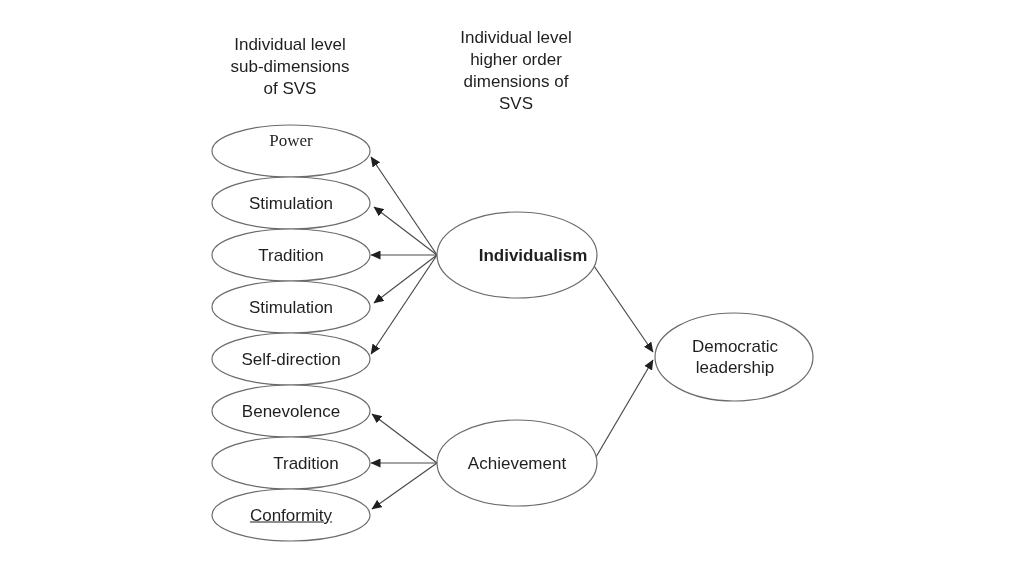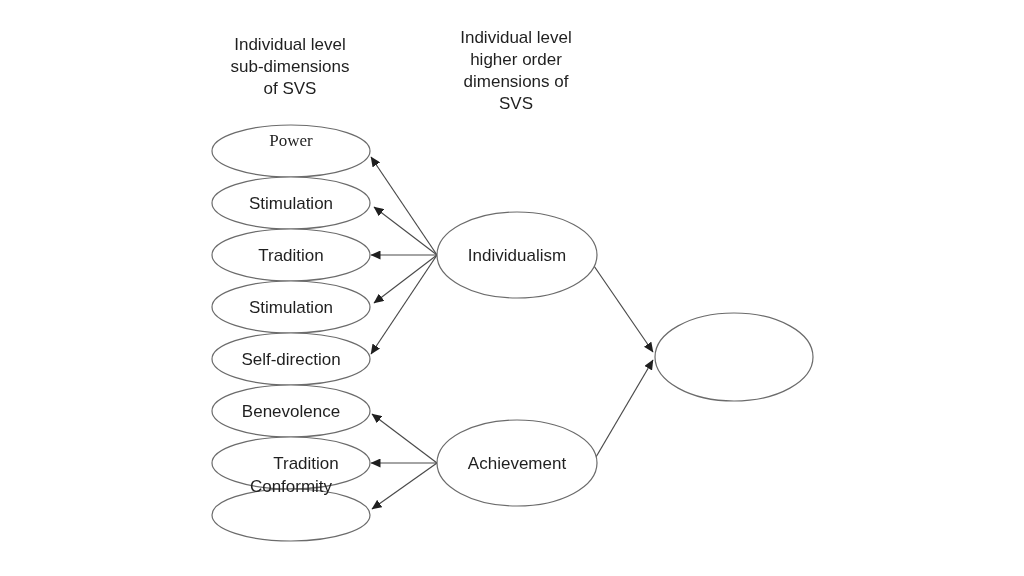--- a/index.html
+++ b/index.html
@@ -82,19 +82,21 @@
 dimensions of
 SVS</div>
 
   <div class="label" style="left:291px; top:140px;font-family:Liberation Serif, serif;">Power</div>
   <div class="label" style="left:291px; top:203px;">Stimulation</div>
   <div class="label" style="left:291px; top:255px;">Tradition</div>
   <div class="label" style="left:291px; top:307px;">Stimulation</div>
   <div class="label" style="left:291px; top:359px;">Self-direction</div>
   <div class="label" style="left:291px; top:411px;">Benevolence</div>
   <div class="label" style="left:306px; top:463px;">Tradition</div>
-  <div class="label" style="left:291px; top:486px;">Conformity</div>
+  <div class="label" style="left:291px; top:515px;text-decoration:underline;">Conformity</div>
 
-  <div class="label" style="left:517px; top:255px;">Individualism</div>
+  <div class="label" style="left:533px; top:255px;font-weight:bold;">Individualism</div>
   <div class="label" style="left:517px; top:463px;">Achievement</div>
 
+  <div class="label" style="left:735px; top:357px;">Democratic
+leadership</div>
 
 </div>
 
 </body></html>

